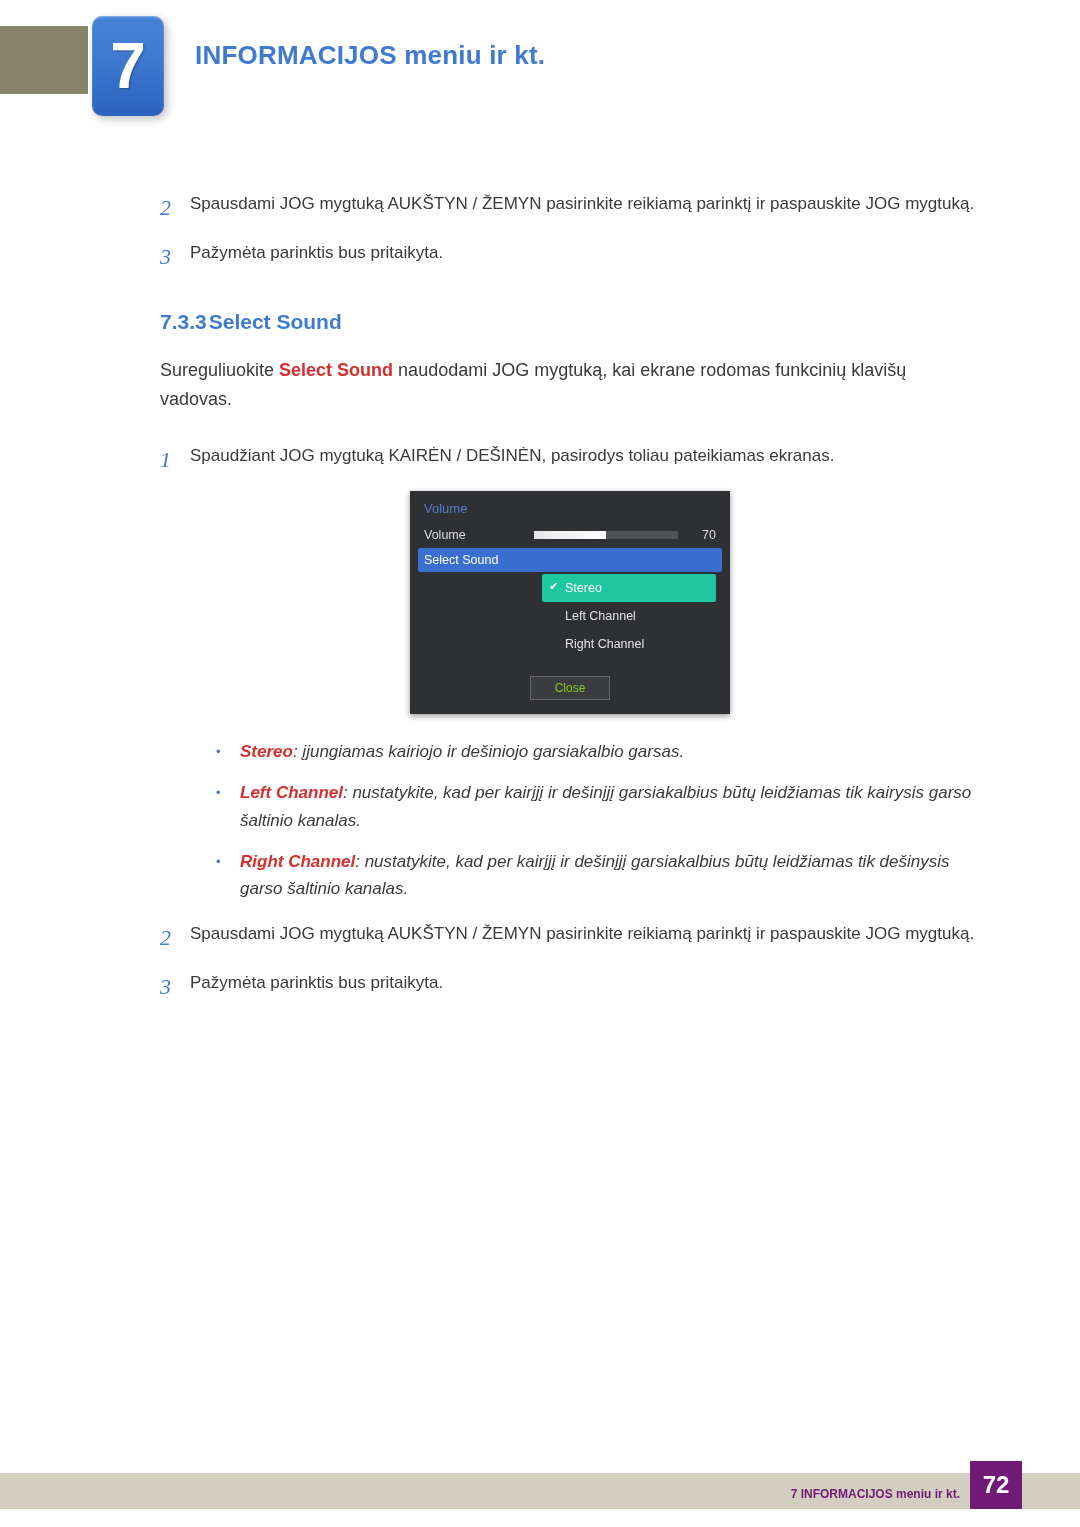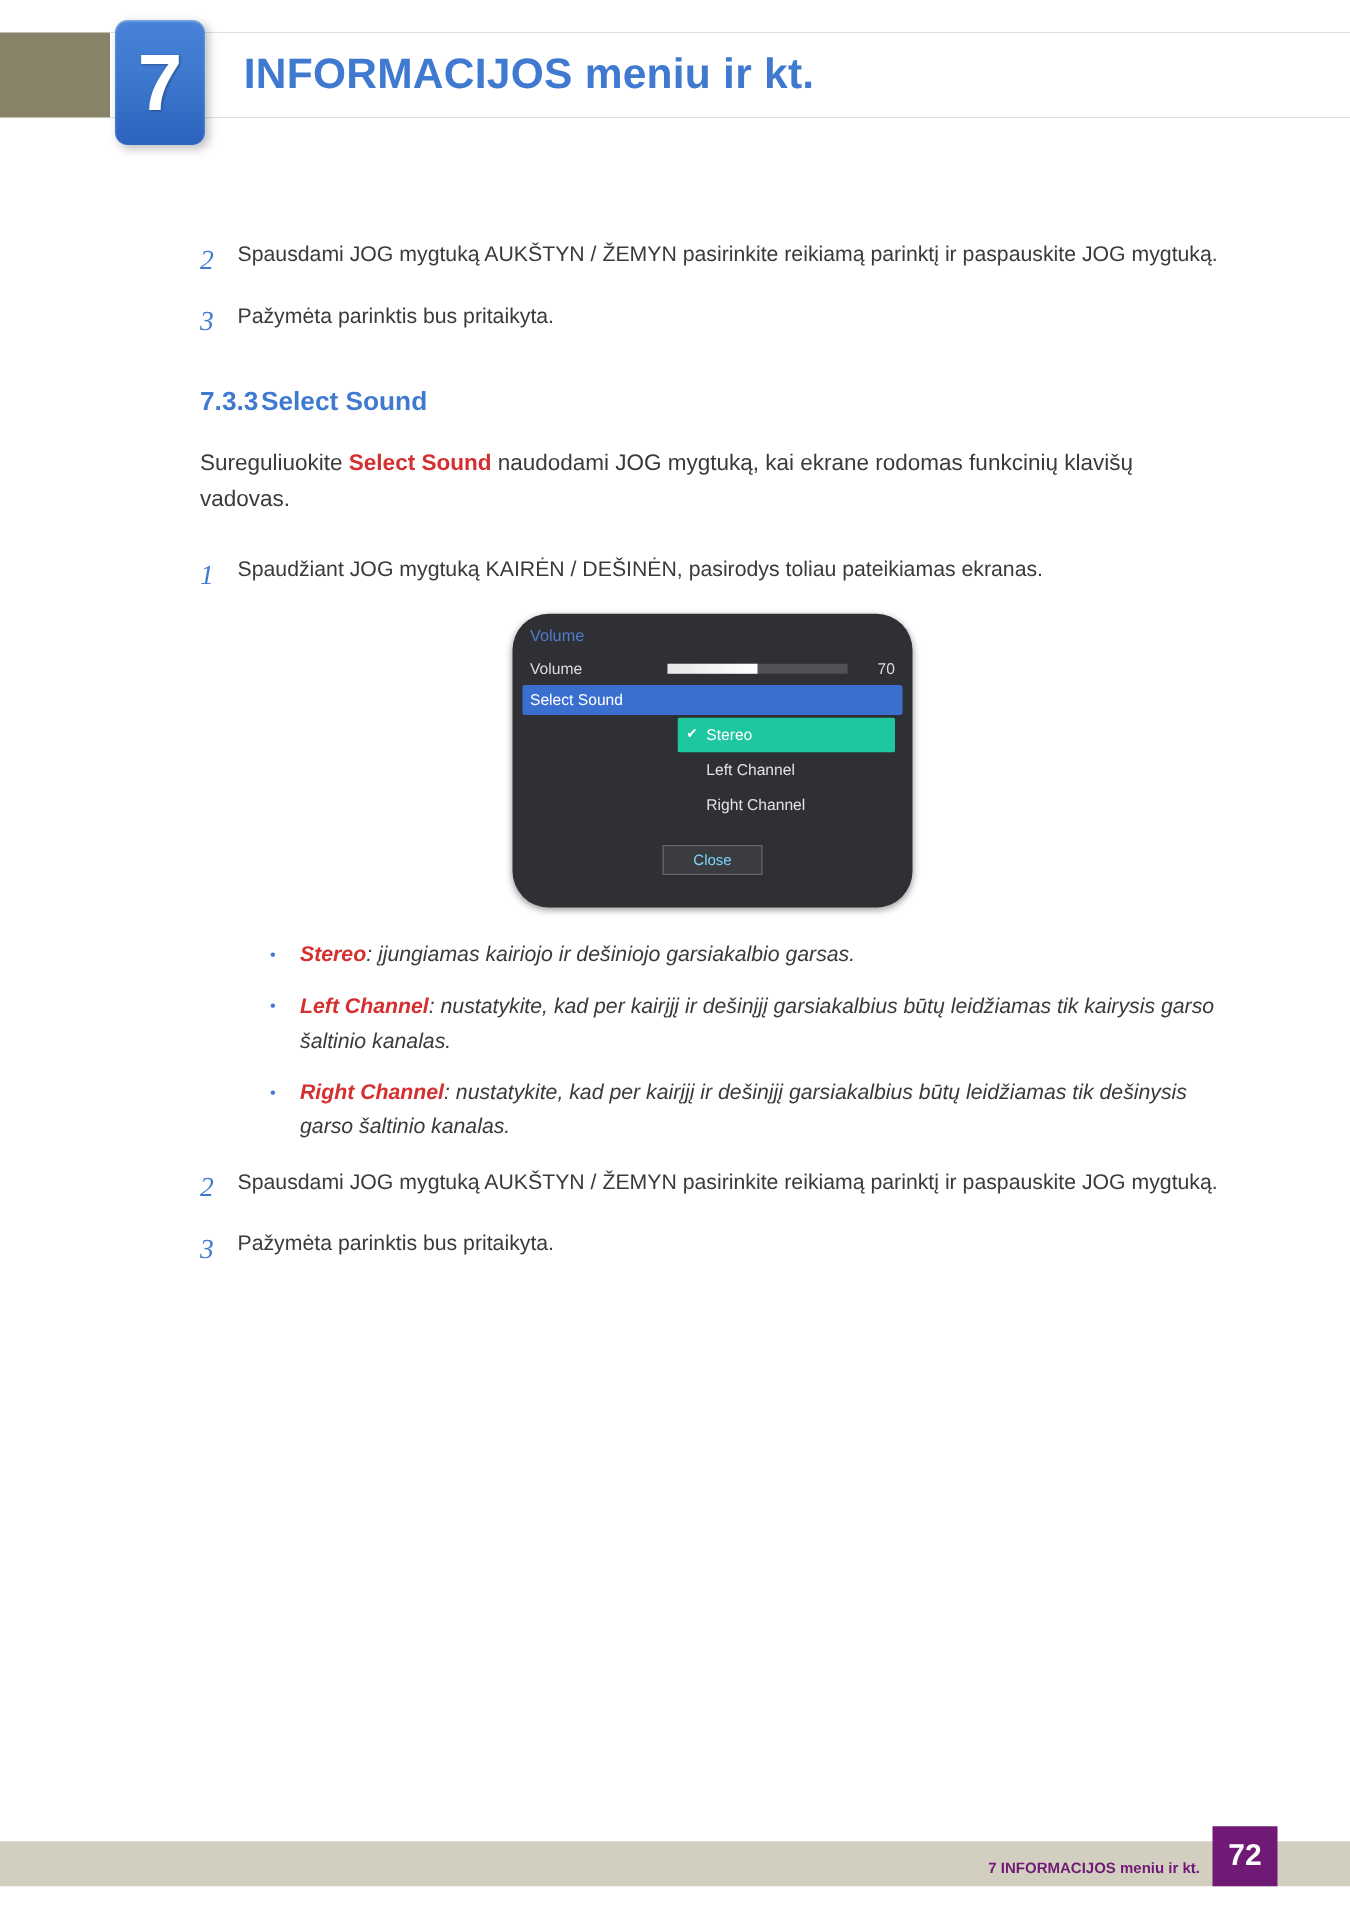--- a/index.html
+++ b/index.html
@@ -35,21 +35,21 @@
   .chapter-tab span {
     color: #fff;
     font-size: 64px;
     font-weight: bold;
     text-shadow: 1px 1px 2px rgba(0,0,0,0.3);
   }
   .chapter-title {
     position: absolute;
     top: 40px; left: 195px;
     color: #3f7ad0;
-    font-size: 34px;
+    font-size: 26px;
     font-weight: bold;
     letter-spacing: 0.2px;
   }
   .content {
     position: absolute;
     top: 190px;
     left: 160px;
     right: 100px;
   }
   .step-row {
@@ -85,22 +85,21 @@
   }
   .kw { color: #d62f2f; font-weight: bold; }
   .osd-wrap {
     display:flex; justify-content:center;
     margin: 10px 0 24px 0;
   }
   .osd {
     width: 320px;
     background: #2f3033;
     box-shadow: 0 2px 6px rgba(0,0,0,0.4);
-    padding-bottom: 22px;
-    border-radius: 29px;
+    padding-bottom: 10px;
   }
   .osd-title {
     color: #4f7bd0;
     font-size: 13px;
     padding: 10px 14px 8px 14px;
   }
   .osd-row {
     display:flex;
     align-items:center;
     font-size: 12.5px;
@@ -148,21 +147,21 @@
     position: absolute;
     left: 6px; top: 5px;
     font-size: 11px;
     color: #fff;
   }
   .osd-close {
     margin: 18px auto 4px auto;
     width: 80px;
     text-align:center;
     font-size: 12px;
-    color:#7dd3fc;
+    color:#84cc16;
     border: 1px solid #666;
     padding: 4px 0;
     background:#3b3c3f;
   }
   .bullets {
     margin: 0 0 18px 56px;
   }
   .bullet-row {
     display:flex;
     margin-bottom: 14px;

